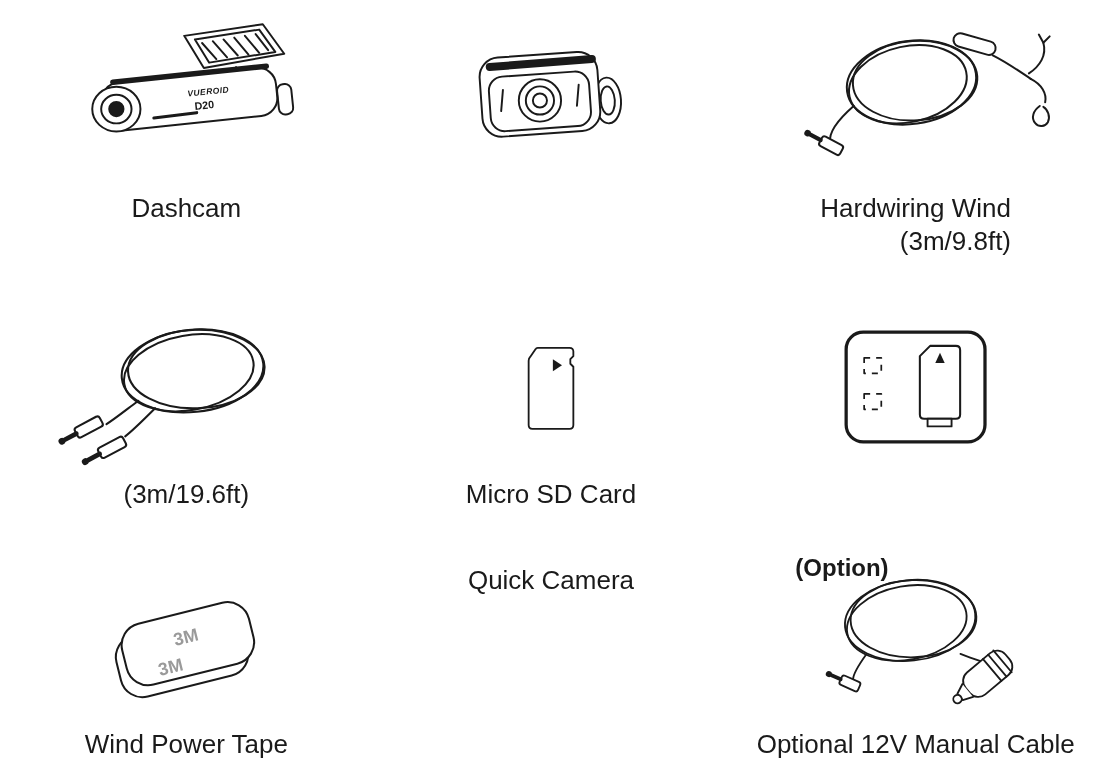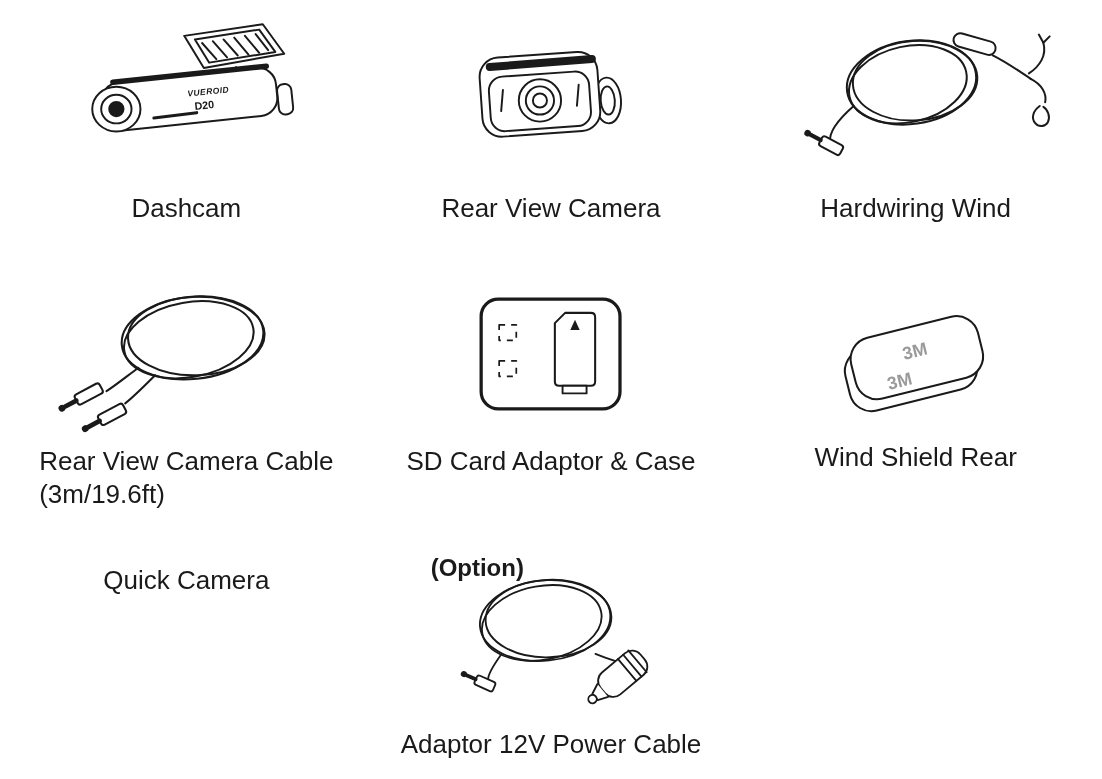--- a/index.html
+++ b/index.html
@@ -33,21 +33,21 @@
     position:relative;
     display:flex;
     align-items:center;
     justify-content:center;
   }
   .row1 .art{height:180px;}
   .row2 .art{height:168px;}
   .row3 .art{height:164px;}
   figcaption{
     margin-top:6px;
-    text-align:left;
+    text-align:right;
   }
   .label,.sublabel{
     font-size:26px;
     line-height:33px;
     color:var(--ink);
   }
   .sublabel:empty{display:none;}
   .option-tag{
     position:absolute;
     top:-4px;
@@ -106,24 +106,20 @@
           <path d="M36,42 L152,33" stroke-width="9"></path>
           <rect x="36" y="50" width="114" height="62" rx="16" transform="rotate(-4 93 81)"></rect>
           <circle cx="93" cy="80" r="24"></circle>
           <circle cx="93" cy="80" r="16"></circle>
           <circle cx="93" cy="80" r="8"></circle>
           <line x1="51" y1="68" x2="49" y2="92"></line>
           <line x1="137" y1="62" x2="135" y2="86"></line>
         </g>
       </svg>
     </div>
-    <figcaption>
-      <div class="label">Rear View Camera</div>
-
-    </figcaption>
   </figure>
 
   <figure class="cell row1">
     <div class="art">
       <svg width="280" viewBox="0 0 310 185">
         <g fill="none" stroke="currentColor" stroke-width="2.2" stroke-linejoin="round" stroke-linecap="round">
           <ellipse cx="150" cy="78" rx="72" ry="46" transform="rotate(-8 150 78)"></ellipse>
           <ellipse cx="146" cy="80" rx="66" ry="42" transform="rotate(-12 146 80)"></ellipse>
           <ellipse cx="154" cy="76" rx="69" ry="44" transform="rotate(-4 154 76)"></ellipse>
           <rect x="196" y="28" width="48" height="15" rx="7.5" transform="rotate(16 220 35)" fill="#ffffff"></rect>
@@ -136,20 +132,21 @@
           <g transform="rotate(28 61 148)">
             <rect x="48" y="142" width="26" height="12" rx="3" fill="#ffffff"></rect>
             <line x1="48" y1="148" x2="35" y2="148" stroke-width="4.5"></line>
             <circle cx="31.5" cy="148" r="2.5" fill="currentColor"></circle>
           </g>
         </g>
       </svg>
     </div>
     <figcaption>
       <div class="label">Hardwiring Wind</div>
+      <div class="sublabel">(3m/9.8ft)</div>
     </figcaption>
   </figure>
 
   <figure class="cell row2">
     <div class="art">
       <svg width="290" viewBox="0 0 310 165">
         <g fill="none" stroke="currentColor" stroke-width="2.2" stroke-linejoin="round" stroke-linecap="round">
           <ellipse cx="162" cy="64" rx="76" ry="44" transform="rotate(-6 162 64)"></ellipse>
           <ellipse cx="158" cy="66" rx="70" ry="40" transform="rotate(-10 158 66)"></ellipse>
           <ellipse cx="166" cy="62" rx="73" ry="42" transform="rotate(-2 166 62)"></ellipse>
@@ -162,58 +159,67 @@
           </g>
           <g transform="rotate(-28 76 148)">
             <rect x="62" y="140" width="30" height="12" rx="3" fill="#ffffff"></rect>
             <line x1="62" y1="146" x2="48" y2="146" stroke-width="5"></line>
             <circle cx="44.5" cy="146" r="2.5" fill="currentColor"></circle>
           </g>
         </g>
       </svg>
     </div>
     <figcaption>
-      <div class="label">Rear View Camera Cable</div>
       <div class="sublabel">(3m/19.6ft)</div>
     </figcaption>
   </figure>
 
+  <figure class="cell row2">
+    <div class="art">
+      <svg width="72" viewBox="0 0 95 125">
+        <g fill="none" stroke="currentColor" stroke-width="2.4" stroke-linejoin="round">
+          <path d="M30,9 L72,9 Q77,9 77,14 L77,20 L73,24 L73,30 L77,34 L77,111 Q77,116 72,116 L23,116 Q18,116 18,111 L18,26 Q18,23 20,21 L27,11 Q28,9 30,9 Z" fill="#ffffff"></path>
+          <polygon points="50,24 50,40 62,32" fill="currentColor" stroke="none"></polygon>
+        </g>
+      </svg>
+    </div>
+    <figcaption>
+      <div class="label">Micro SD Card</div>
+
+    </figcaption>
+  </figure>
 
   <figure class="cell row2">
     <div class="art">
       <svg width="150" viewBox="0 0 175 142">
         <g fill="none" stroke="currentColor" stroke-linejoin="round">
           <rect x="6" y="6" width="162" height="128" rx="20" stroke-width="3.8"></rect>
           <rect x="27" y="36" width="20" height="18" stroke-width="2" stroke-dasharray="7 7"></rect>
           <rect x="27" y="78" width="20" height="18" stroke-width="2" stroke-dasharray="7 7"></rect>
           <path d="M104,22 L134,22 Q139,22 139,27 L139,102 Q139,107 134,107 L97,107 Q92,107 92,102 L92,34 Z" stroke-width="2.4" fill="#ffffff"></path>
           <polygon points="110,42 121,42 115.5,30" fill="currentColor" stroke="none"></polygon>
           <rect x="101" y="107" width="28" height="9" stroke-width="2.2" fill="#ffffff"></rect>
         </g>
       </svg>
     </div>
-    <figcaption>
-      <div class="label">SD Card Adaptor &amp; Case</div>
-
-    </figcaption>
   </figure>
 
   <figure class="cell row3">
     <div class="art">
       <svg width="195" viewBox="0 0 230 150">
         <g transform="rotate(-14 112 82)" fill="none" stroke="currentColor" stroke-width="2.4" stroke-linejoin="round">
           <rect x="30" y="56" width="154" height="74" rx="26"></rect>
           <rect x="40" y="44" width="154" height="74" rx="26" fill="#ffffff"></rect>
           <text class="tape-mark" x="102" y="80" font-size="21" font-weight="700">3M</text>
           <text class="tape-mark" x="76" y="110" font-size="21" font-weight="700">3M</text>
         </g>
       </svg>
     </div>
     <figcaption>
-      <div class="label">Wind Shield Rear</div>
+      <div class="label">Wind Power Tape</div>
 
     </figcaption>
   </figure>
 
   <figure class="cell row3">
     <figcaption>
       <div class="label">Quick Camera</div>
 
     </figcaption>
   </figure>
@@ -238,18 +244,18 @@
           <path d="M96,112 C86,126 80,136 80,142"></path>
           <g transform="rotate(24 78 148)">
             <rect x="64" y="142" width="24" height="12" rx="3" fill="#ffffff"></rect>
             <line x1="64" y1="148" x2="52" y2="148" stroke-width="4.5"></line>
             <circle cx="48.5" cy="148" r="2.5" fill="currentColor"></circle>
           </g>
         </g>
       </svg>
     </div>
     <figcaption>
-      <div class="label">Adaptor 12V Power Cable</div>
+      <div class="label">Optional 12V Manual Cable</div>
 
     </figcaption>
   </figure>
 
 </div>
 
 </body></html>

